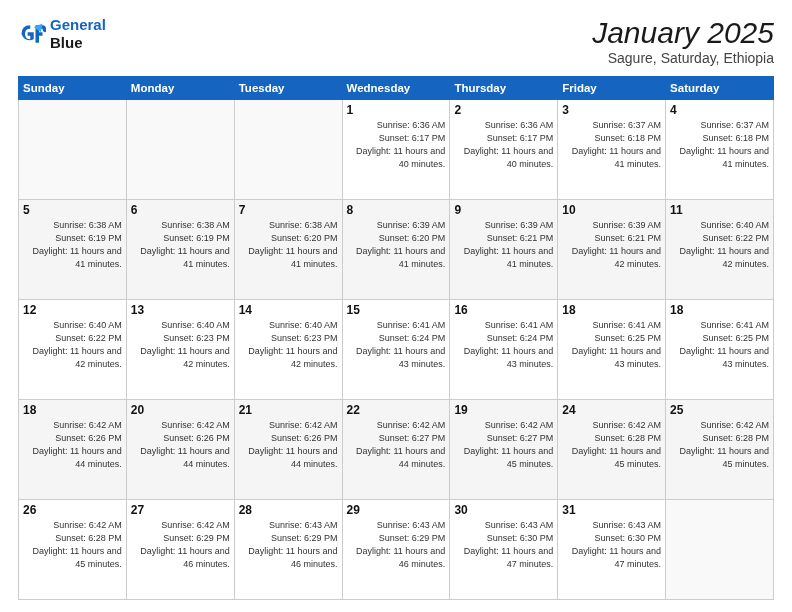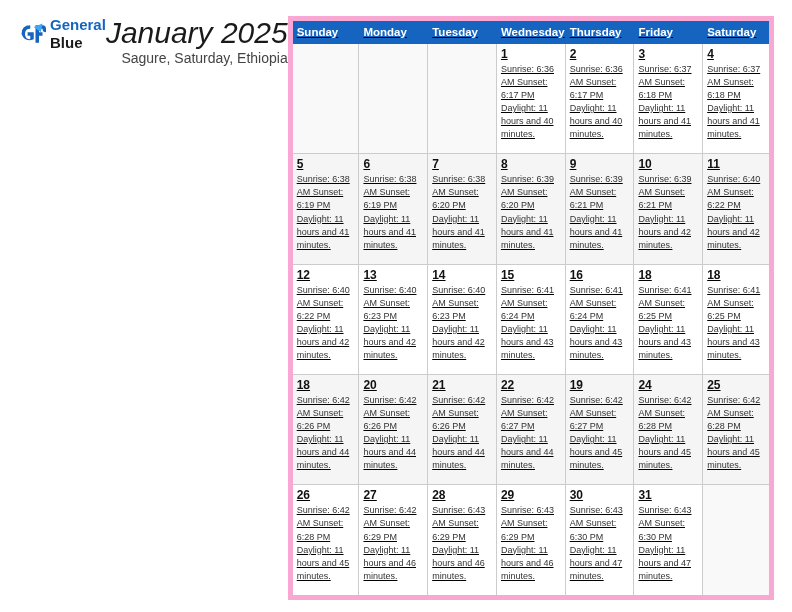--- a/index.html
+++ b/index.html
@@ -8,20 +8,21 @@
       background: #fff;
       width: 792px;
       height: 612px;
       overflow: hidden;
     }
     .page {
       width: 792px;
       height: 612px;
       padding: 16px 18px 12px 18px;
       display: flex;
+      flex-direction: column;
     }
     .header {
       display: flex;
       justify-content: space-between;
       align-items: flex-start;
       margin-bottom: 10px;
     }
     .logo {
       display: flex;
       align-items: center;
@@ -46,25 +47,24 @@
       font-weight: 300;
       color: #1a1a1a;
       font-style: italic;
     }
     .subtitle {
       font-size: 14px;
       color: #444;
     }
     .calendar {
       flex: 1;
-      border: 5px solid #f9a8d4;
+      border: 1px solid #f9a8d4;
       border-collapse: collapse;
       width: 100%;
       table-layout: fixed;
-      text-decoration: underline;
     }
     .calendar th {
       background: #1565c0;
       color: #fff;
       font-size: 11.5px;
       font-weight: bold;
       padding: 5px 4px;
       border: 1px solid #1565c0;
       text-align: left;
     }
@@ -83,20 +83,21 @@
       font-size: 12px;
       font-weight: bold;
       color: #111;
       display: block;
       margin-bottom: 2px;
     }
     .cell-text {
       font-size: 9px;
       line-height: 1.45;
       color: #333;
+      text-align: right;
     }
     tr:nth-child(odd) td { background: #fff; }
     tr:nth-child(even) td { background: #f5f5f5; }
     .calendar thead tr th { background: #1565c0; }
   </style>
 </head>
 <body>
 
 <div class="page">
   <div class="header">

